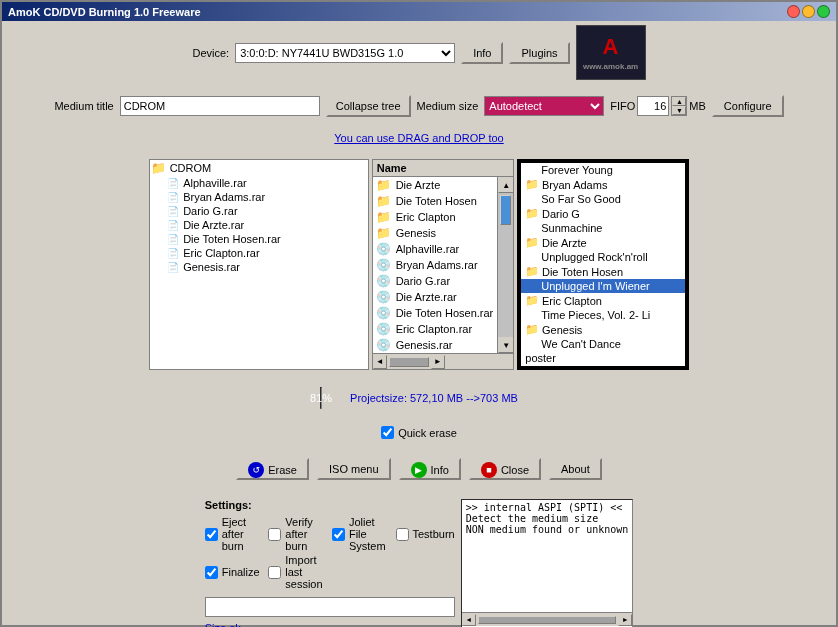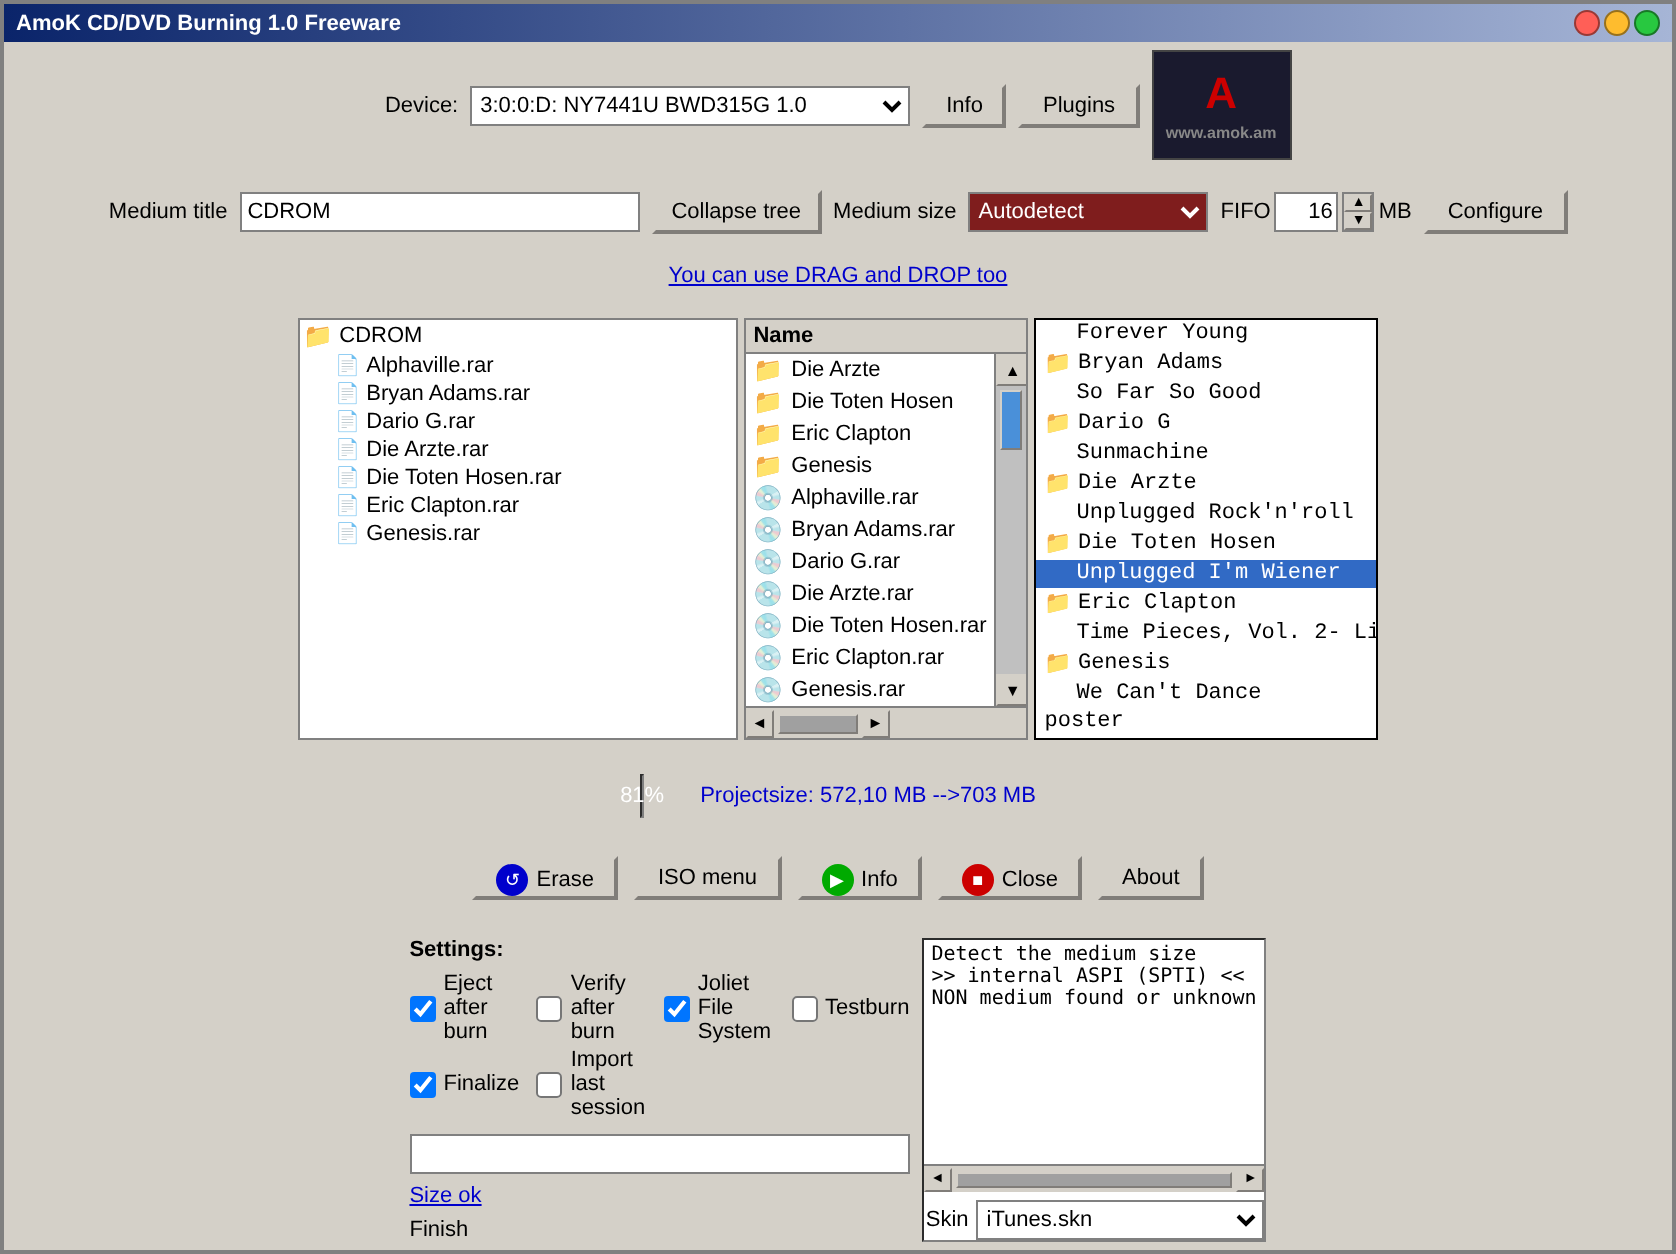--- a/index.html
+++ b/index.html
@@ -71,21 +71,21 @@
       height: 22px;
       white-space: nowrap;
     }
     .btn-collapse { height: 22px; padding: 2px 8px; }
     .medium-section {
       display: flex;
       align-items: center;
       gap: 6px;
     }
     .autodetect-select {
-      background: #7f1d1d;
+      background: #be185d;
       color: white;
       font-size: 11px;
       border: 1px solid #808080;
       height: 20px;
       width: 120px;
     }
     .fifo-area {
       display: flex;
       align-items: center;
       gap: 2px;
@@ -177,25 +177,24 @@
     }
     .file-row {
       display: flex;
       align-items: center;
       gap: 4px;
       padding: 1px 4px;
       cursor: pointer;
     }
     .right-panel {
       width: 172px;
-      border: 1px solid #000000;
+      border: 4px solid #000000;
       background: white;
       overflow-y: auto;
       font-size: 11px;
-      font-family: Liberation Mono, monospace;
     }
     .scrollbar-h {
       height: 16px;
       background: #d4d0c8;
       border-top: 1px solid #808080;
       display: flex;
       align-items: center;
     }
     .progress-row {
       display: flex;
@@ -555,20 +554,24 @@
     </div>
 
     <div class="progress-row">
       <div class="progress-bar-outer">
         <div class="progress-bar-inner" style="width:81%;"></div>
         <div class="progress-text">81%</div>
       </div>
       <span class="project-size">Projectsize:  572,10 MB --&gt;703 MB</span>
     </div>
 
+    <div class="quick-erase-row">
+      <input type="checkbox" checked="" style="">
+      <span>Quick erase</span>
+    </div>
 
     <div class="action-btns">
       <button class="btn">
         <div class="btn-icon">
           <div class="icon-circle icon-blue">↺</div>
           <span>Erase</span>
         </div>
       </button>
       <button class="btn">ISO menu</button>
       <button class="btn">
@@ -619,22 +622,22 @@
         <div class="status-row">
           <span class="status-link">Size ok</span>
         </div>
         <div class="status-row">
           <span class="status-text">Finish</span>
         </div>
       </div>
 
       <div class="log-panel">
         <div class="log-content">
+          <div>&gt;&gt; internal ASPI (SPTI) &lt;&lt;</div>
           <div>Detect the medium size</div>
-          <div>&gt;&gt; internal ASPI (SPTI) &lt;&lt;</div>
           <div>NON medium found or unknown</div>
         </div>
         <div class="log-scroll-h">
           <div class="vscroll-btn" style="width:14px;height:12px;font-size:7px;">◄</div>
           <div class="hscroll-thumb" style="flex:1;height:8px;margin:2px;"></div>
           <div class="vscroll-btn" style="width:14px;height:12px;font-size:7px;">►</div>
         </div>
         <div class="skin-row">
           <span class="label">Skin</span>
           <select style="width:144px;height:20px;font-size:11px;">

